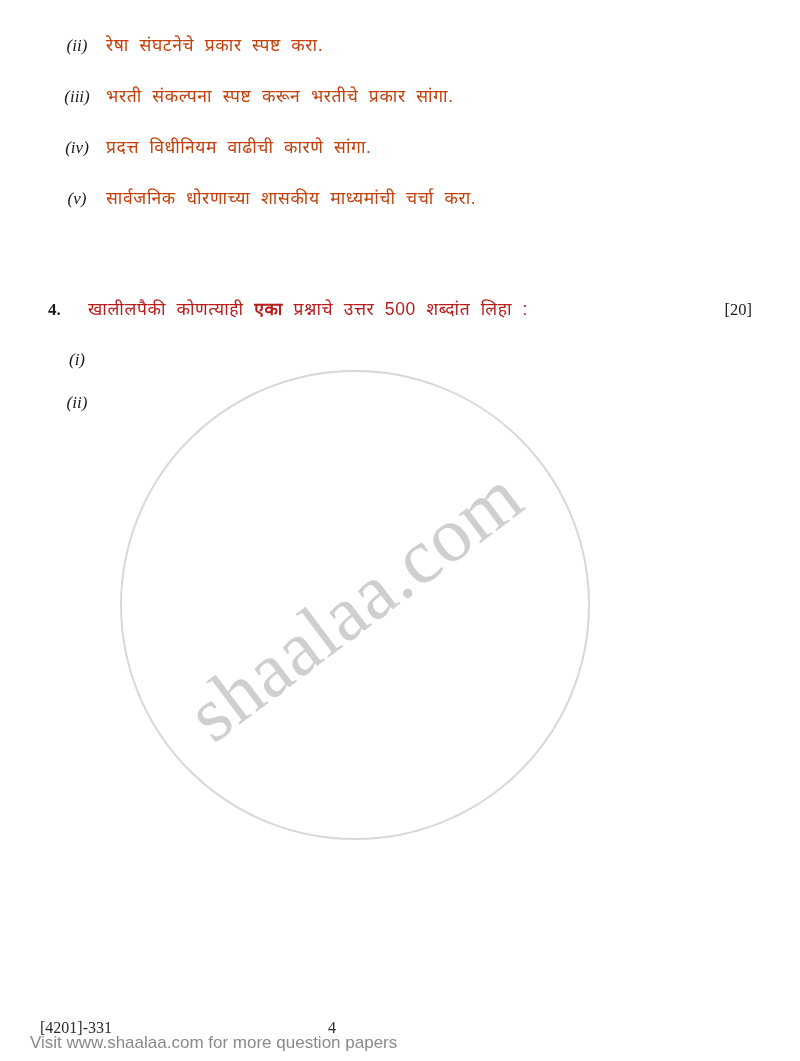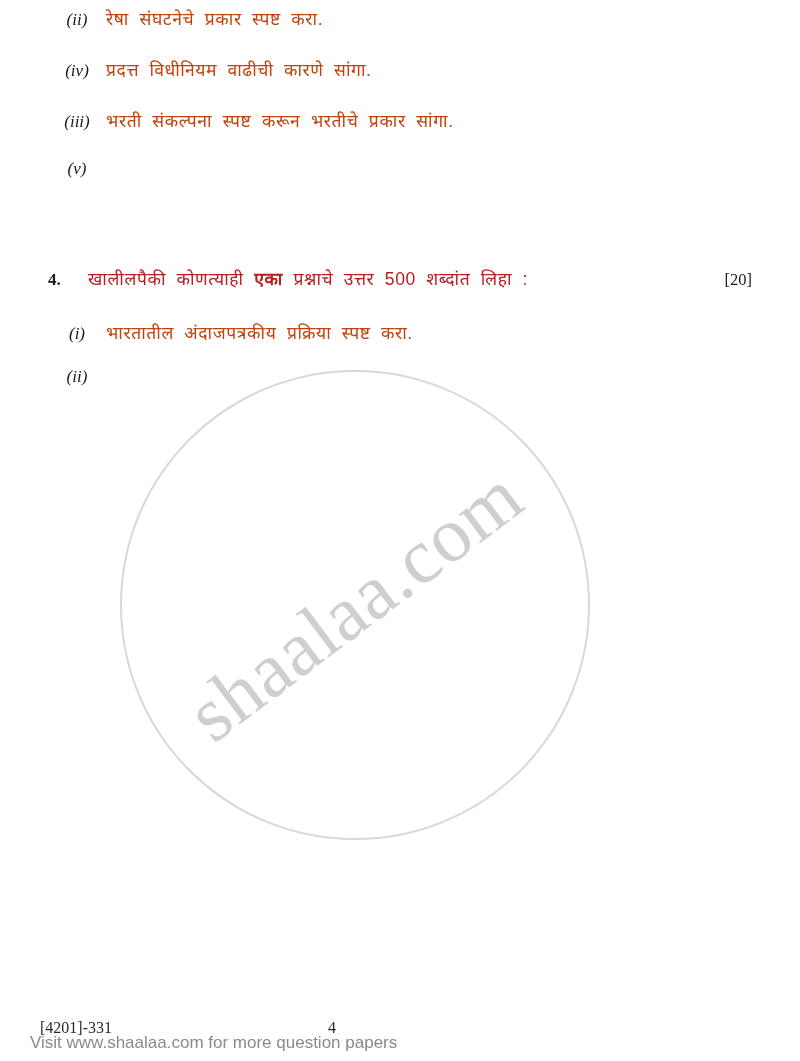--- a/index.html
+++ b/index.html
@@ -53,21 +53,21 @@
     font-size: 78px;
     color: #cfcfcf;
     letter-spacing: 1px;
     white-space: nowrap;
   }
 
   
   .content {
     position: relative;
     z-index: 2;
-    padding: 6px 48px 0 48px;
+    padding: 32px 48px 0 48px;
   }
 
   .q-list {
     margin: 0;
     padding: 0;
     list-style: none;
   }
 
   .sub-item {
     display: flex;
@@ -186,43 +186,43 @@
   </div>
 
   <div class="content">
 
     <ul class="q-list">
       <li class="sub-item">
         <span class="roman">(ii)</span>
         <span class="dev">रेषा संघटनेचे प्रकार स्पष्ट करा.</span>
       </li>
       <li class="sub-item">
+        <span class="roman">(iii)</span>
+        <span class="dev">भरती संकल्पना स्पष्ट करून भरतीचे प्रकार सांगा.</span>
+      </li>
+      <li class="sub-item">
         <span class="roman">(iv)</span>
         <span class="dev">प्रदत्त विधीनियम वाढीची कारणे सांगा.</span>
       </li>
       <li class="sub-item">
-        <span class="roman">(iii)</span>
-        <span class="dev">भरती संकल्पना स्पष्ट करून भरतीचे प्रकार सांगा.</span>
-      </li>
-      <li class="sub-item">
         <span class="roman">(v)</span>
+        <span class="dev">सार्वजनिक धोरणाच्या  शासकीय माध्यमांची चर्चा करा.</span>
       </li>
     </ul>
 
     <div class="question-block">
       <div class="q-head">
         <span class="qnum">4.</span>
         <span class="qtext"><span>खालीलपैकी कोणत्याही </span><b>एका</b><span> प्रश्नाचे उत्तर  500 शब्दांत लिहा  :</span></span>
         <span class="marks">[20]</span>
       </div>
 
       <ul class="q-list sub-list-2">
         <li class="sub-item">
           <span class="roman">(i)</span>
-          <span class="dev">भारतातील अंदाजपत्रकीय प्रक्रिया स्पष्ट करा.</span>
         </li>
         <li class="sub-item">
           <span class="roman">(ii)</span>
         </li>
       </ul>
     </div>
 
   </div>
 
   <div class="footer">

